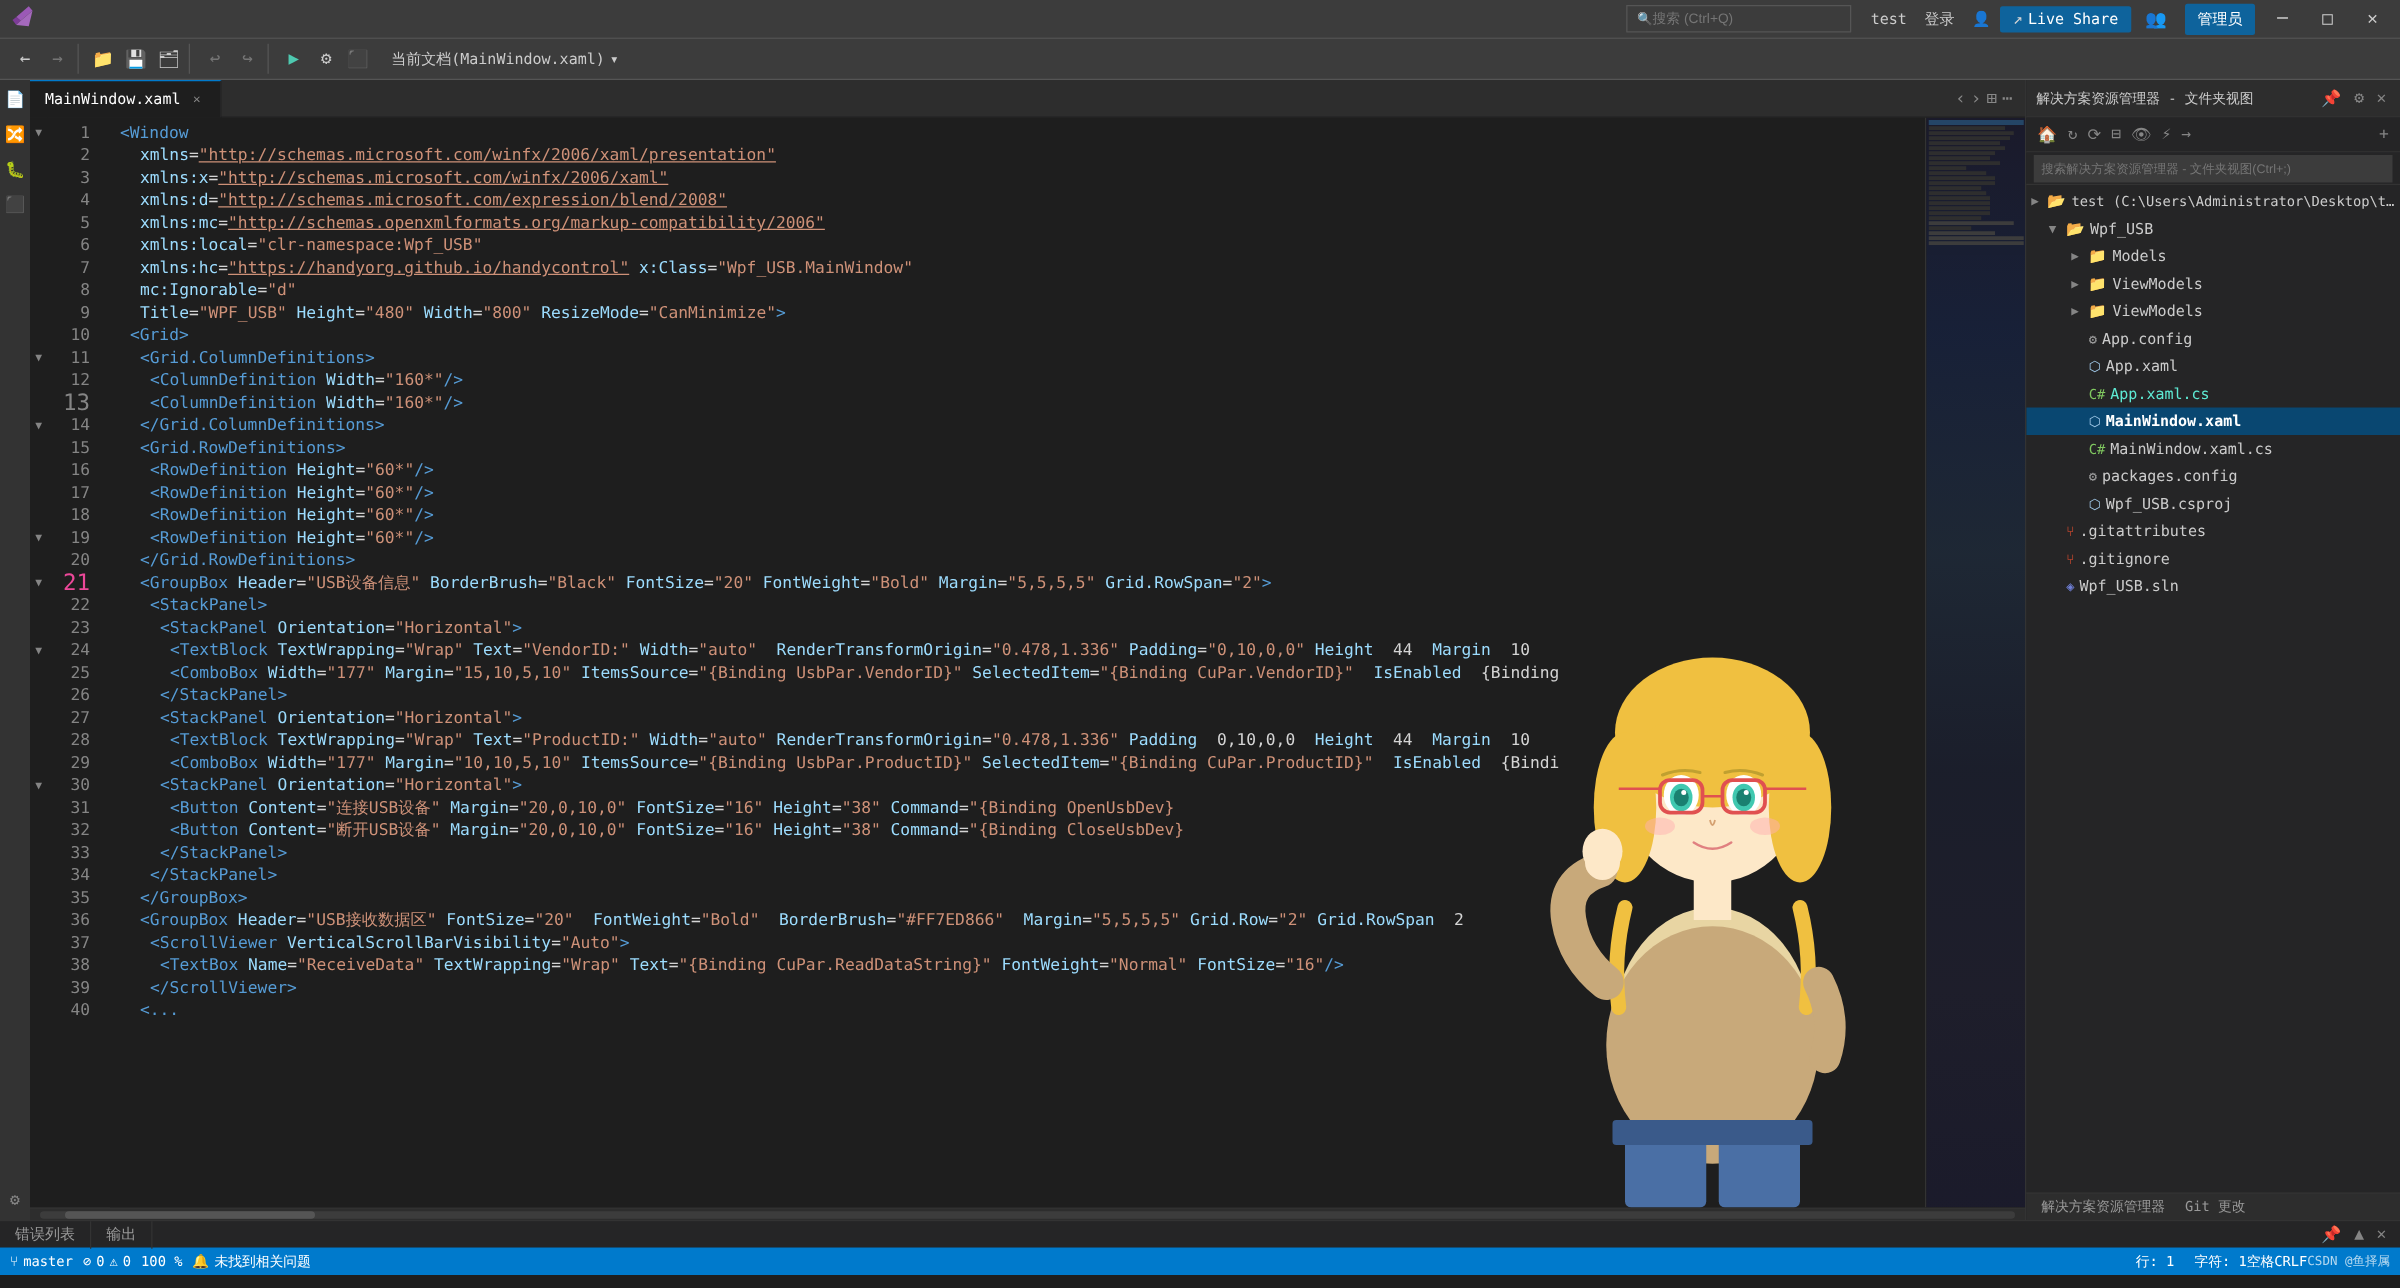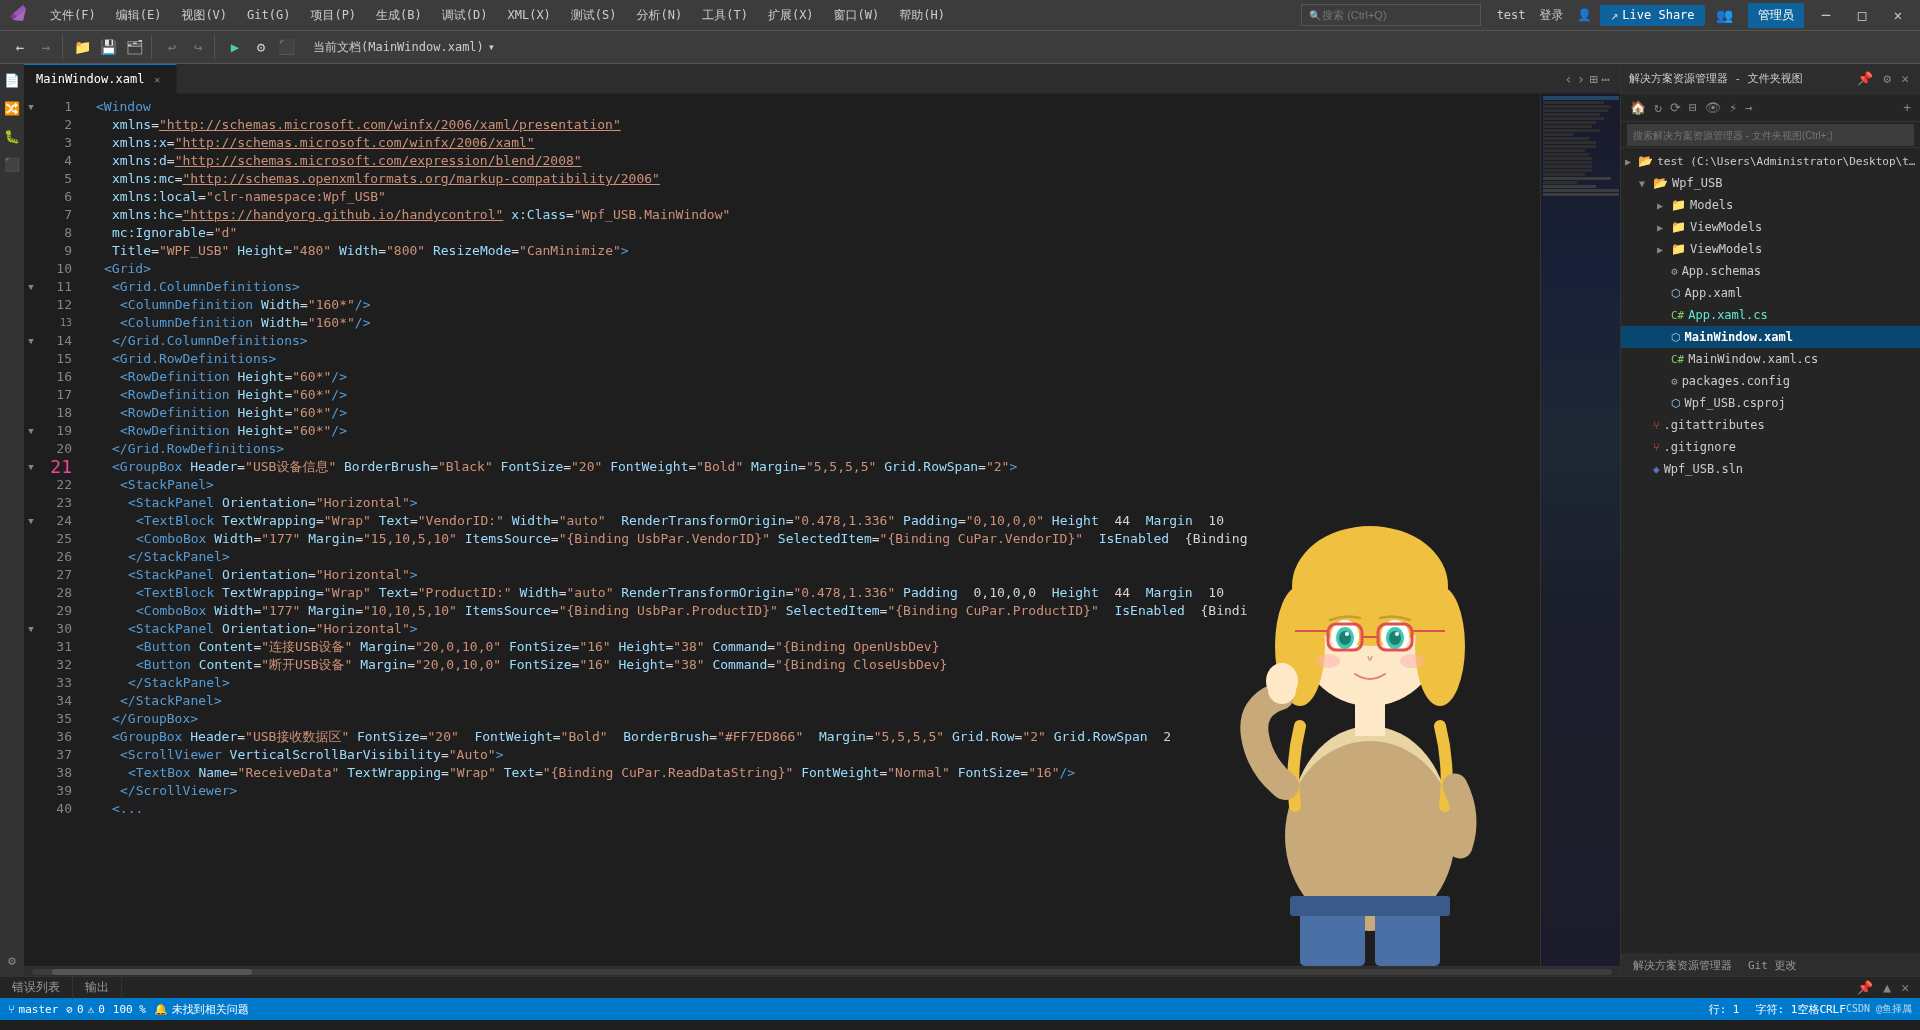--- a/index.html
+++ b/index.html
@@ -97,36 +97,20 @@
 </head>
 <body>
 
 <div id="title-bar">
   <div class="logo">
     <svg viewBox="0 0 20 20" fill="none">
       <path d="M15 2L5 10.5L8.5 13.5L18 5.5L15 2Z" fill="#9b59b6"></path>
       <path d="M5 10.5L2 13L5 17L8.5 13.5L5 10.5Z" fill="#7d3c98"></path>
       <path d="M8.5 13.5L5 17L15 18L18 5.5L8.5 13.5Z" fill="#a569bd"></path>
     </svg>
-  </div>
-  <div id="menu-bar">
-    <div class="menu-item">文件(F)</div>
-    <div class="menu-item">编辑(E)</div>
-    <div class="menu-item">视图(V)</div>
-    <div class="menu-item">Git(G)</div>
-    <div class="menu-item">项目(P)</div>
-    <div class="menu-item">生成(B)</div>
-    <div class="menu-item">调试(D)</div>
-    <div class="menu-item">XML(X)</div>
-    <div class="menu-item">测试(S)</div>
-    <div class="menu-item">分析(N)</div>
-    <div class="menu-item">工具(T)</div>
-    <div class="menu-item">扩展(X)</div>
-    <div class="menu-item">窗口(W)</div>
-    <div class="menu-item">帮助(H)</div>
   </div>
   <div id="title-right">
     <div id="search-box">
       <span>🔍</span>
       <input type="text" placeholder="搜索 (Ctrl+Q)" style="">
     </div>
     <span style="color:#ccc; font-size:12px; margin-left:8px;">test</span>
     <div id="sign-in-btn">登录</div>
     <span style="color:#858585;">👤</span>
     <div style="display:flex; align-items:center; background:#0e639c; padding:3px 10px; border-radius:2px; cursor:pointer; gap:4px;">
@@ -209,21 +193,21 @@
         <div style="height:18px; line-height:18px; padding-right:8px; text-align:right; font-size:13px; color:#858585;">3</div>
         <div style="height:18px; line-height:18px; padding-right:8px; text-align:right; font-size:13px; color:#858585;">4</div>
         <div style="height:18px; line-height:18px; padding-right:8px; text-align:right; font-size:13px; color:#858585;">5</div>
         <div style="height:18px; line-height:18px; padding-right:8px; text-align:right; font-size:13px; color:#858585;">6</div>
         <div style="height:18px; line-height:18px; padding-right:8px; text-align:right; font-size:13px; color:#858585;">7</div>
         <div style="height:18px; line-height:18px; padding-right:8px; text-align:right; font-size:13px; color:#858585;">8</div>
         <div style="height:18px; line-height:18px; padding-right:8px; text-align:right; font-size:13px; color:#858585;">9</div>
         <div style="height:18px; line-height:18px; padding-right:8px; text-align:right; font-size:13px; color:#858585;">10</div>
         <div style="height:18px; line-height:18px; padding-right:8px; text-align:right; font-size:13px; color:#858585;">11</div>
         <div style="height:18px; line-height:18px; padding-right:8px; text-align:right; font-size:13px; color:#858585;">12</div>
-        <div style="height:18px; line-height:18px; padding-right:8px; text-align:right; font-size:10px; color:#858585;">13</div>
+        <div style="height:18px; line-height:18px; padding-right:8px; text-align:right; font-size:18px; color:#858585;">13</div>
         <div style="height:18px; line-height:18px; padding-right:8px; text-align:right; font-size:13px; color:#858585;">14</div>
         <div style="height:18px; line-height:18px; padding-right:8px; text-align:right; font-size:13px; color:#858585;">15</div>
         <div style="height:18px; line-height:18px; padding-right:8px; text-align:right; font-size:13px; color:#858585;">16</div>
         <div style="height:18px; line-height:18px; padding-right:8px; text-align:right; font-size:13px; color:#858585;">17</div>
         <div style="height:18px; line-height:18px; padding-right:8px; text-align:right; font-size:13px; color:#858585;">18</div>
         <div style="height:18px; line-height:18px; padding-right:8px; text-align:right; font-size:13px; color:#858585;">19</div>
         <div style="height:18px; line-height:18px; padding-right:8px; text-align:right; font-size:13px; color:#858585;">20</div>
         <div style="height:18px; line-height:18px; padding-right:8px; text-align:right; font-size:18px; color:#ec4899;">21</div>
         <div style="height:18px; line-height:18px; padding-right:8px; text-align:right; font-size:13px; color:#858585;">22</div>
         <div style="height:18px; line-height:18px; padding-right:8px; text-align:right; font-size:13px; color:#858585;">23</div>
@@ -442,21 +426,21 @@
 
       <div class="tree-item" style="padding-left:36px;">
         <span style="width:14px; color:#858585; font-size:10px;">▶</span>
         <span style="color:#e8c46a; margin-right:4px;">📁</span>
         <span style="font-size:12px; color:#ccc;">ViewModels</span>
       </div>
 
       <div class="tree-item" style="padding-left:36px;">
         <span style="width:14px;"></span>
         <span style="color:#a0a0a0; margin-right:4px; font-size:11px;">⚙</span>
-        <span style="font-size:12px; color:#ccc;">App.schemas</span>
+        <span style="font-size:12px; color:#ccc;">App.config</span>
       </div>
 
       <div class="tree-item" style="padding-left:36px;">
         <span style="width:14px;"></span>
         <span style="color:#a0c8e8; margin-right:4px; font-size:11px;">⬡</span>
         <span style="font-size:12px; color:#ccc;">App.xaml</span>
       </div>
 
       <div class="tree-item" style="padding-left:36px;">
         <span style="width:14px;"></span>

